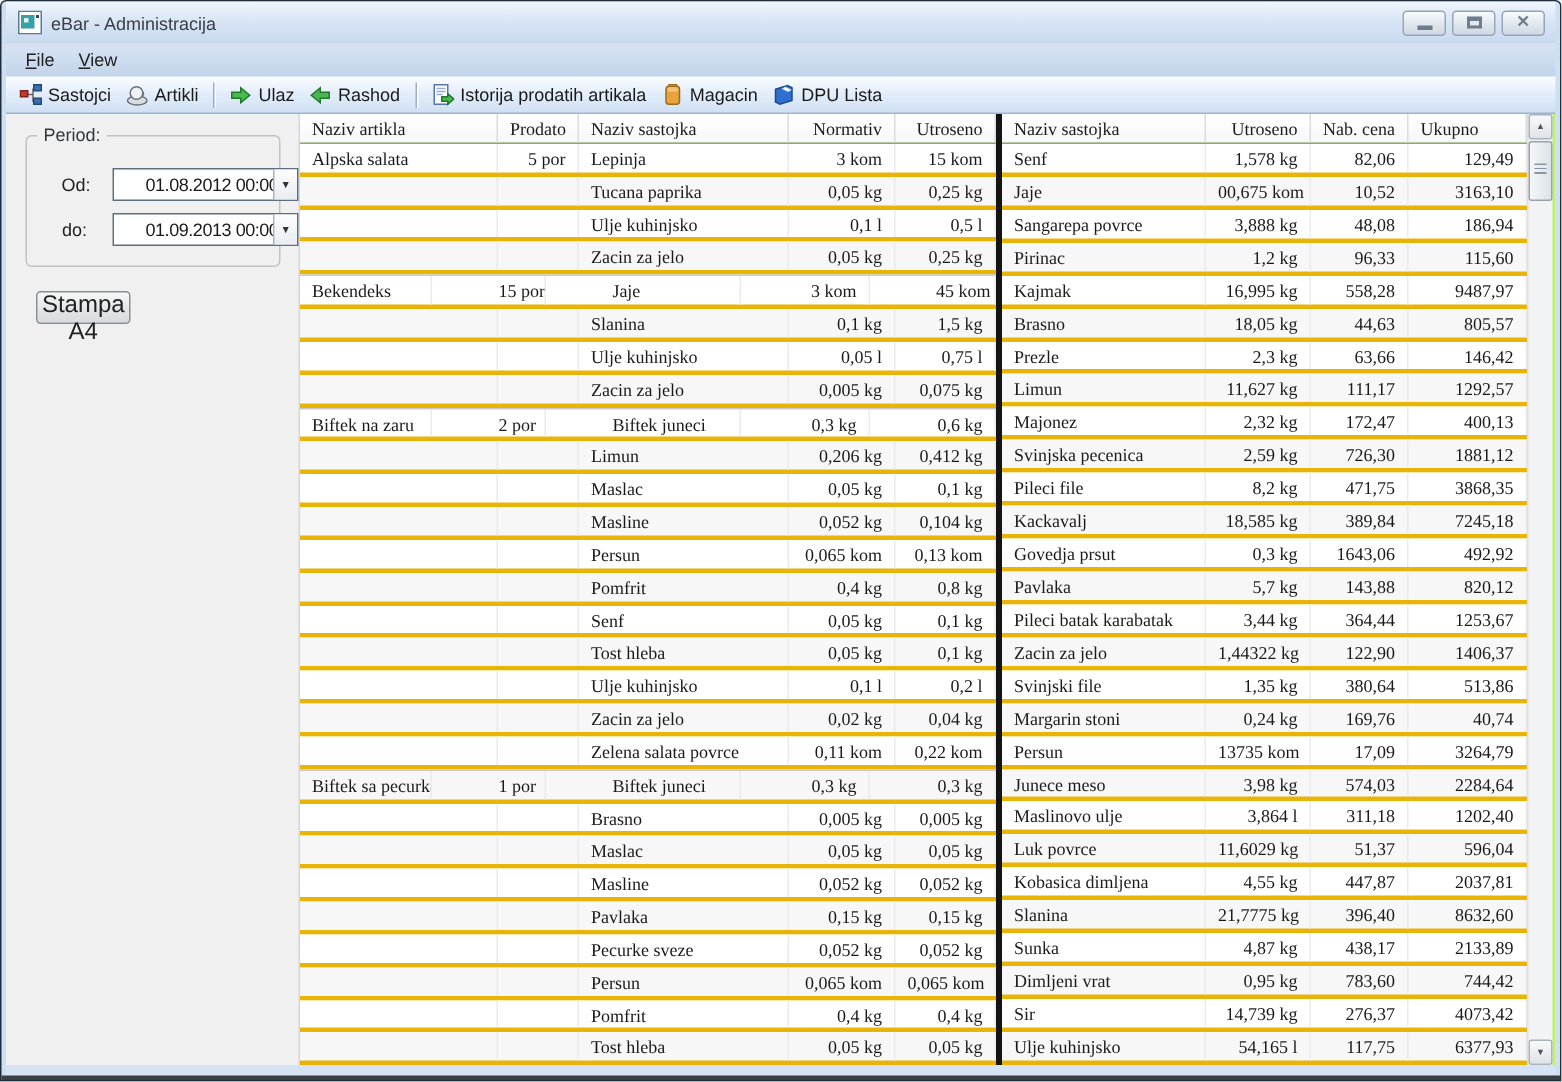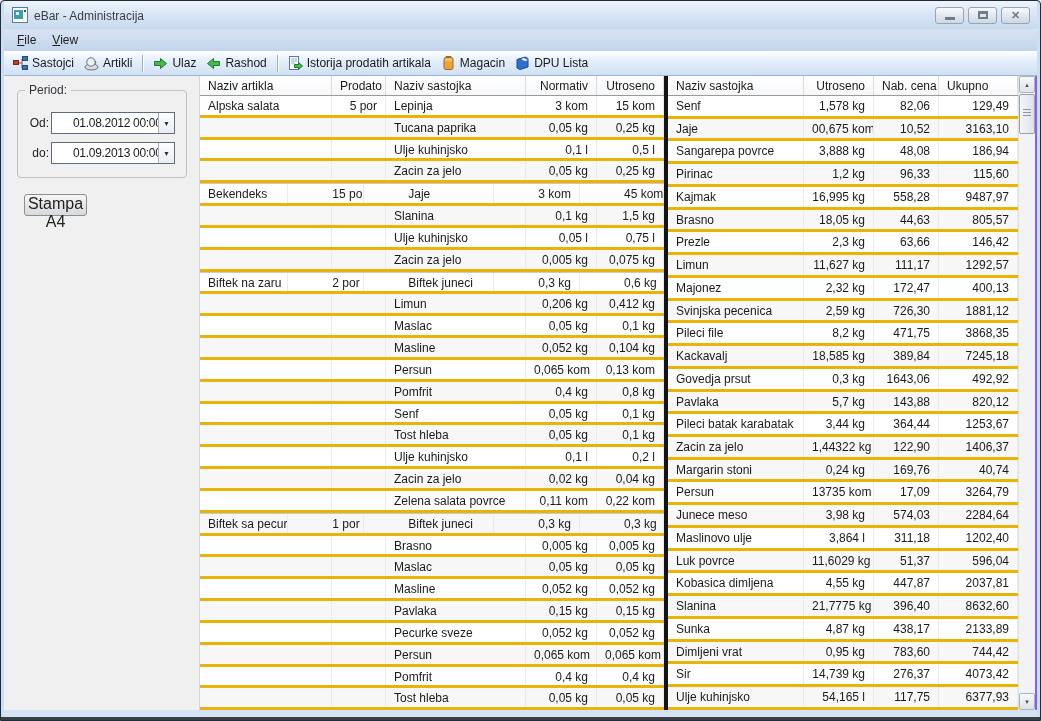--- a/index.html
+++ b/index.html
@@ -44,35 +44,35 @@
 
   
   .sidebar { width:196px; flex:0 0 auto; position:relative;
     background:#f0f0f0; border-right:1px solid #d6d6d6; }
   .groupbox { position:absolute; left:13px; top:14px; width:170px; height:88px;
     border:1px solid #c2c2c2; border-radius:4px; }
   .groupbox-label { position:absolute; top:-8px; left:7px; background:#f0f0f0;
     padding:0 4px; color:#33373c; }
   .field { position:absolute; left:13px; display:flex; align-items:center; }
   .field-od { top:36px; } .field-do { top:66px; }
-  .field-label { width:34px; text-align:right; padding-right:2px; color:#222; }
+  .field-label { width:34px; text-align:right; padding-right:17px; color:#222;margin-left:24px; }
   .combo { width:124px; height:22px; border:1px solid #5f6e7d; background:#fff;
     display:flex; align-items:center; }
   .combo-value { flex:1; padding-left:21px; white-space:nowrap; overflow:hidden;
     font-size:12px; letter-spacing:-0.3px; }
   .combo-arrow { width:16px; height:100%; border-left:1px solid #a8b2bd;
     background:linear-gradient(#fdfdfe,#e9edf2); display:flex; align-items:center;
     justify-content:center; font-size:7px; color:#333; cursor:default; }
   .stampa-btn { position:absolute; left:20px; top:118px; width:63px; height:22px;
     border:1px solid #8a8f96; border-radius:3px; color:#222;
     background:linear-gradient(#f7f7f7,#e3e4e6 60%,#d8dadd);
     font-family:"Liberation Sans",sans-serif; font-size:16px; cursor:default; }
 
   
-  .main { flex:1; display:flex; background:#8b5cf6; overflow:hidden; }
+  .main { flex:1; display:flex; background:#bef264; overflow:hidden;font-family:Liberation Serif, serif; }
   .table { display:flex; flex-direction:column; overflow:hidden; }
   .lt { width:464px; flex:0 0 auto; }
   .rt { width:350px; flex:0 0 auto; }
   .thead { height:20px; flex:0 0 auto; display:flex;
     background:linear-gradient(#ffffff,#f6f7f9); border-bottom:1px solid #9a9a9a; }
   .th { padding:3px 8px 0; border-right:1px solid #dcdcdc; white-space:nowrap;
     overflow:hidden; color:#1a1a1a; cursor:default; }
   .tbody { flex:1; display:flex; flex-direction:column; }
   .tr { flex:1; display:flex; background:#fff; border-bottom:3px solid #eab308; }
   .tr.even { background:#f7f7f7; }
@@ -529,20 +529,26 @@
               <div class="td">3,44 kg</div>
               <div class="td">364,44</div>
               <div class="td">1253,67</div>
             </div>
             <div class="tr even">
               <div class="td">Zacin za jelo</div>
               <div class="td">1,44322 kg</div>
               <div class="td">122,90</div>
               <div class="td">1406,37</div>
             </div>
+            <div class="tr">
+              <div class="td">Svinjski file</div>
+              <div class="td">1,35 kg</div>
+              <div class="td">380,64</div>
+              <div class="td">513,86</div>
+            </div>
             <div class="tr even">
               <div class="td">Margarin stoni</div>
               <div class="td">0,24 kg</div>
               <div class="td">169,76</div>
               <div class="td">40,74</div>
             </div>
             <div class="tr">
               <div class="td">Persun</div>
               <div class="td">13735 kom</div>
               <div class="td">17,09</div>

